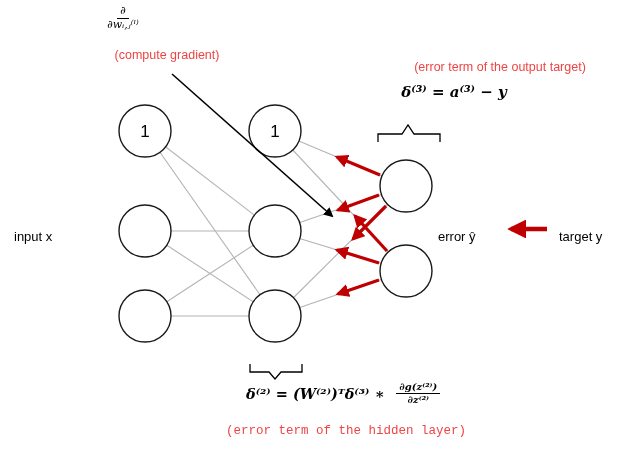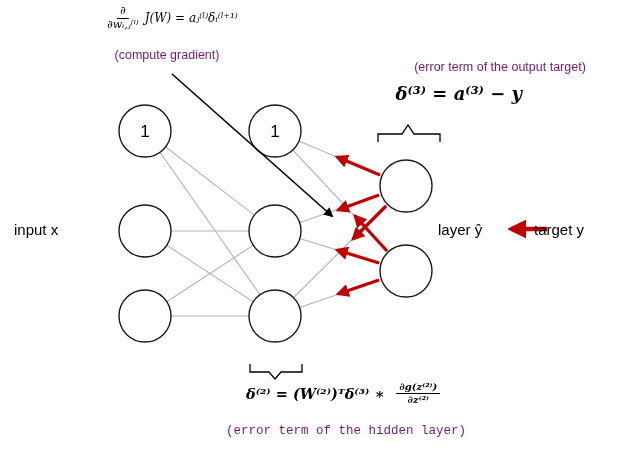--- a/index.html
+++ b/index.html
@@ -1,39 +1,39 @@
 <!DOCTYPE html>
 <html><head>
 <meta charset="utf-8">
 <style>
   * { margin:0; padding:0; box-sizing:border-box; }
   html,body { background:#ffffff; }
   body { font-family:"Liberation Sans", sans-serif; color:#000; }
   .stage { position:relative; width:625px; height:452px; background:#fff; overflow:hidden; }
   .stage > svg { position:absolute; left:0; top:0; }
 
-  .label { position:absolute; font-size:15px; color:#000; white-space:nowrap; }
-  .caption { position:absolute; font-size:12.5px; color:#701a75; text-align:center; white-space:nowrap; }
+  .label { position:absolute; font-size:13px; color:#000; white-space:nowrap;margin-top:8px; }
+  .caption { position:absolute; font-size:12.5px; color:#ef4444; text-align:center; white-space:nowrap; }
 
   .formula { position:absolute; font-family:"DejaVu Serif","Liberation Serif",serif;
              font-style:italic; color:#000; white-space:nowrap; }
   .formula.bold { font-weight:bold; }
   .frac { display:inline-flex; flex-direction:column; align-items:center;
           vertical-align:middle; line-height:1.15; }
   .frac .num { border-bottom:1px solid #000; padding:0 3px; }
   .frac .den { padding:0 3px; }
 
   .gradient-formula { left:104px; top:5px; font-size:12px; display:flex; align-items:center; gap:3px; }
   .gradient-formula .frac { font-size:11px; }
   .gradient-caption { left:106px; top:48px; width:122px; }
   .output-error-caption { left:390px; top:60px; width:220px; }
-  .output-error-formula { left:386px; top:83px; width:136px; text-align:right; font-size:18px; }
+  .output-error-formula { left:386px; top:83px; width:136px; text-align:center; font-size:15px; }
   .input-label { left:14px; top:221px; }
   .output-label { left:438px; top:221px; }
-  .target-label { left:534px; top:221px; }
+  .target-label { left:559px; top:221px; }
   .hidden-error-formula { left:246px; top:381px; font-size:14.5px; display:flex; align-items:center; gap:12px; }
   .hidden-error-formula .frac { font-size:10px; }
   .hidden-error-caption { left:226px; top:424px; width:210px;font-family:Liberation Mono, monospace; }
 
   .conn { stroke:#b3b3b3; stroke-width:1.1; }
   .node { fill:#ffffff; stroke:#1a1a1a; stroke-width:1.4; }
   .bias-text { font-family:"Liberation Sans",sans-serif; font-size:17px; fill:#000; }
   .red-arrow { stroke:#C00000; stroke-width:3.2; }
   .red-arrow-thick { stroke:#C00000; stroke-width:4.5; }
   .black-arrow { stroke:#000; stroke-width:1.6; }
@@ -100,29 +100,28 @@
     <path class="brace" d="M250,364 L250,372 L269,372 L275,379 L281,372 L302,372 L302,364"></path>
 
     <line class="red-arrow-thick" x1="547" y1="229" x2="511" y2="229" marker-end="url(#redhead)"></line>
   </svg>
 
   <div class="formula gradient-formula">
     <span class="frac">
       <span class="num">∂</span>
       <span class="den">∂wᵢ,ⱼ⁽ˡ⁾</span>
     </span>
-    <span>J(W) = aⱼ⁽ˡ⁾δᵢ⁽ˡ⁺¹⁾</span>
   </div>
   <div class="caption gradient-caption">(compute gradient)</div>
 
   <div class="caption output-error-caption">(error term of the output target)</div>
   <div class="formula bold output-error-formula">δ⁽³⁾ = a⁽³⁾ − y</div>
 
   <div class="label input-label">input x</div>
-  <div class="label output-label">layer ŷ</div>
+  <div class="label output-label">error ŷ</div>
   <div class="label target-label">target y</div>
 
   <div class="formula bold hidden-error-formula">
     <span>δ⁽²⁾ = (W⁽²⁾)ᵀδ⁽³⁾ ∗</span>
     <span class="frac">
       <span class="num">∂g(z⁽²⁾)</span>
       <span class="den">∂z⁽²⁾</span>
     </span>
   </div>
   <div class="caption hidden-error-caption">(error term of the hidden layer)</div>

